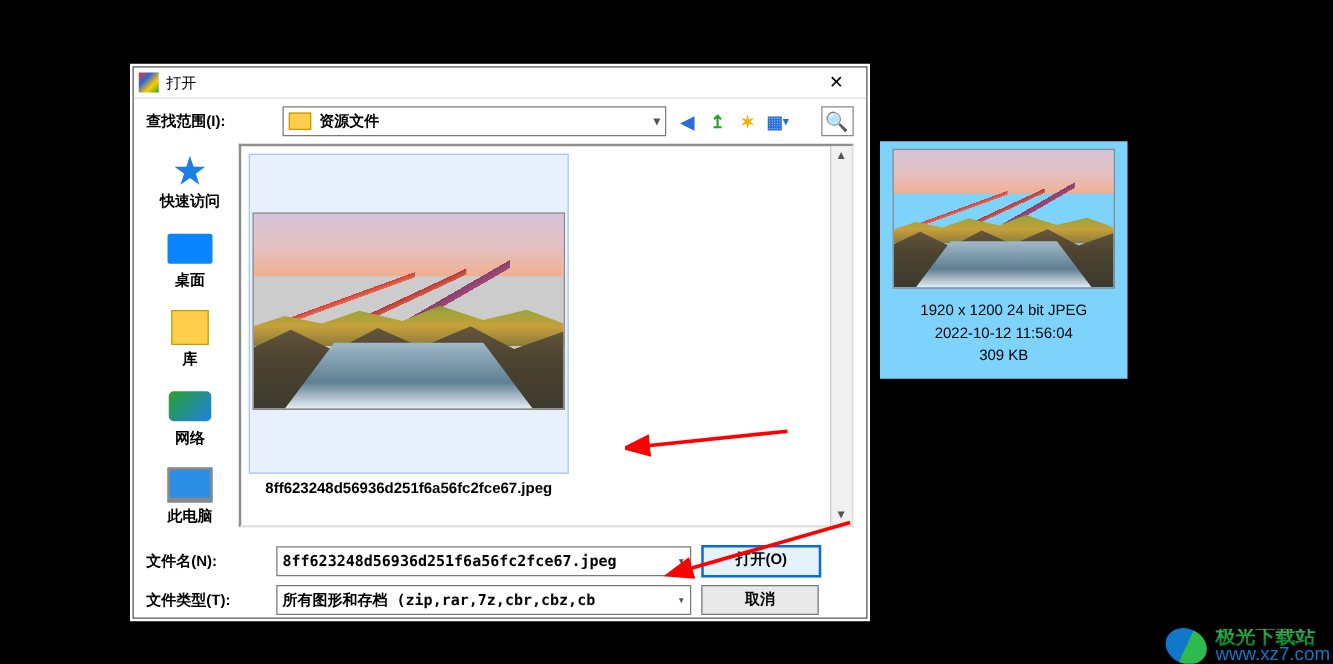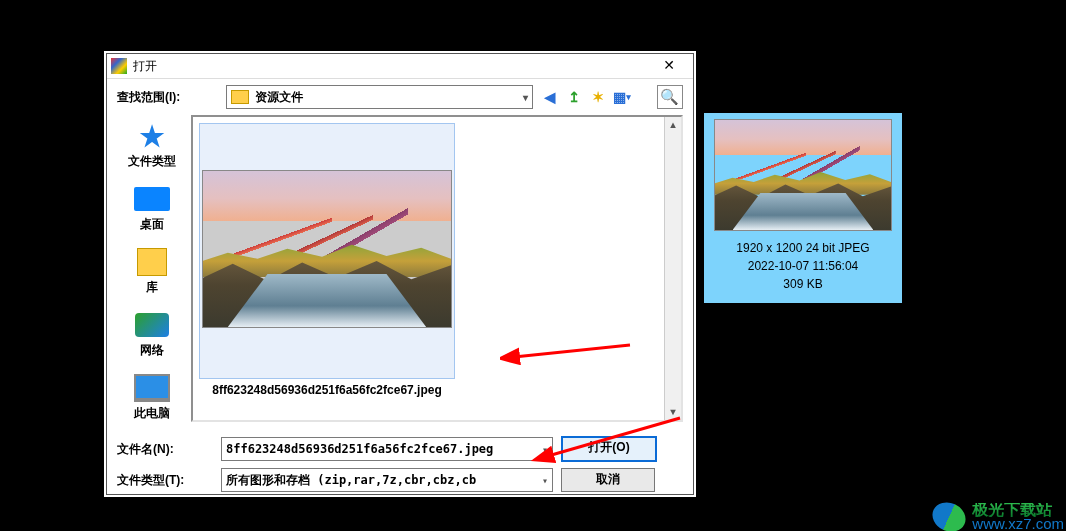--- a/index.html
+++ b/index.html
@@ -324,21 +324,21 @@
         <div class="tb-btn ico-y">✶</div>
         <div class="tb-btn ico-b">▦<span style="font-size:9px">▾</span></div>
       </div>
       <div class="magnify">🔍</div>
     </div>
 
     <div class="middle">
       <div class="places">
         <div class="place">
           <div class="pic p-quick">★</div>
-          <span>文件类型</span>
+          <span>快速访问</span>
         </div>
         <div class="place">
           <div class="pic">
               <div class="p-desk"></div>
             </div>
           <span>桌面</span>
         </div>
         <div class="place">
           <div class="pic">
               <div class="p-lib"></div>
@@ -403,21 +403,21 @@
 
 <div class="preview-panel">
   <div class="preview-img landscape">
     <div class="sky"></div>
       <div class="mtn"></div>
       <div class="hill"></div>
       <div class="rocks"></div>
       <div class="water"></div>
   </div>
   <div>1920 x 1200   24 bit   JPEG</div>
-  <div>2022-10-07 11:56:04</div>
+  <div>2022-10-12 11:56:04</div>
   <div>309 KB</div>
 </div>
 
 <svg class="arrow-svg" style="left:500px; top:335px;" width="140" height="40">
   <defs>
       <marker id="ah1" markerWidth="10" markerHeight="10" refX="2" refY="3" orient="auto">
     <path d="M0,0 L0,6 L8,3 z" fill="red"></path>
       </marker>
     </defs>
   <line x1="130" y1="10" x2="14" y2="22" stroke="red" stroke-width="3" marker-end="url(#ah1)"></line>

